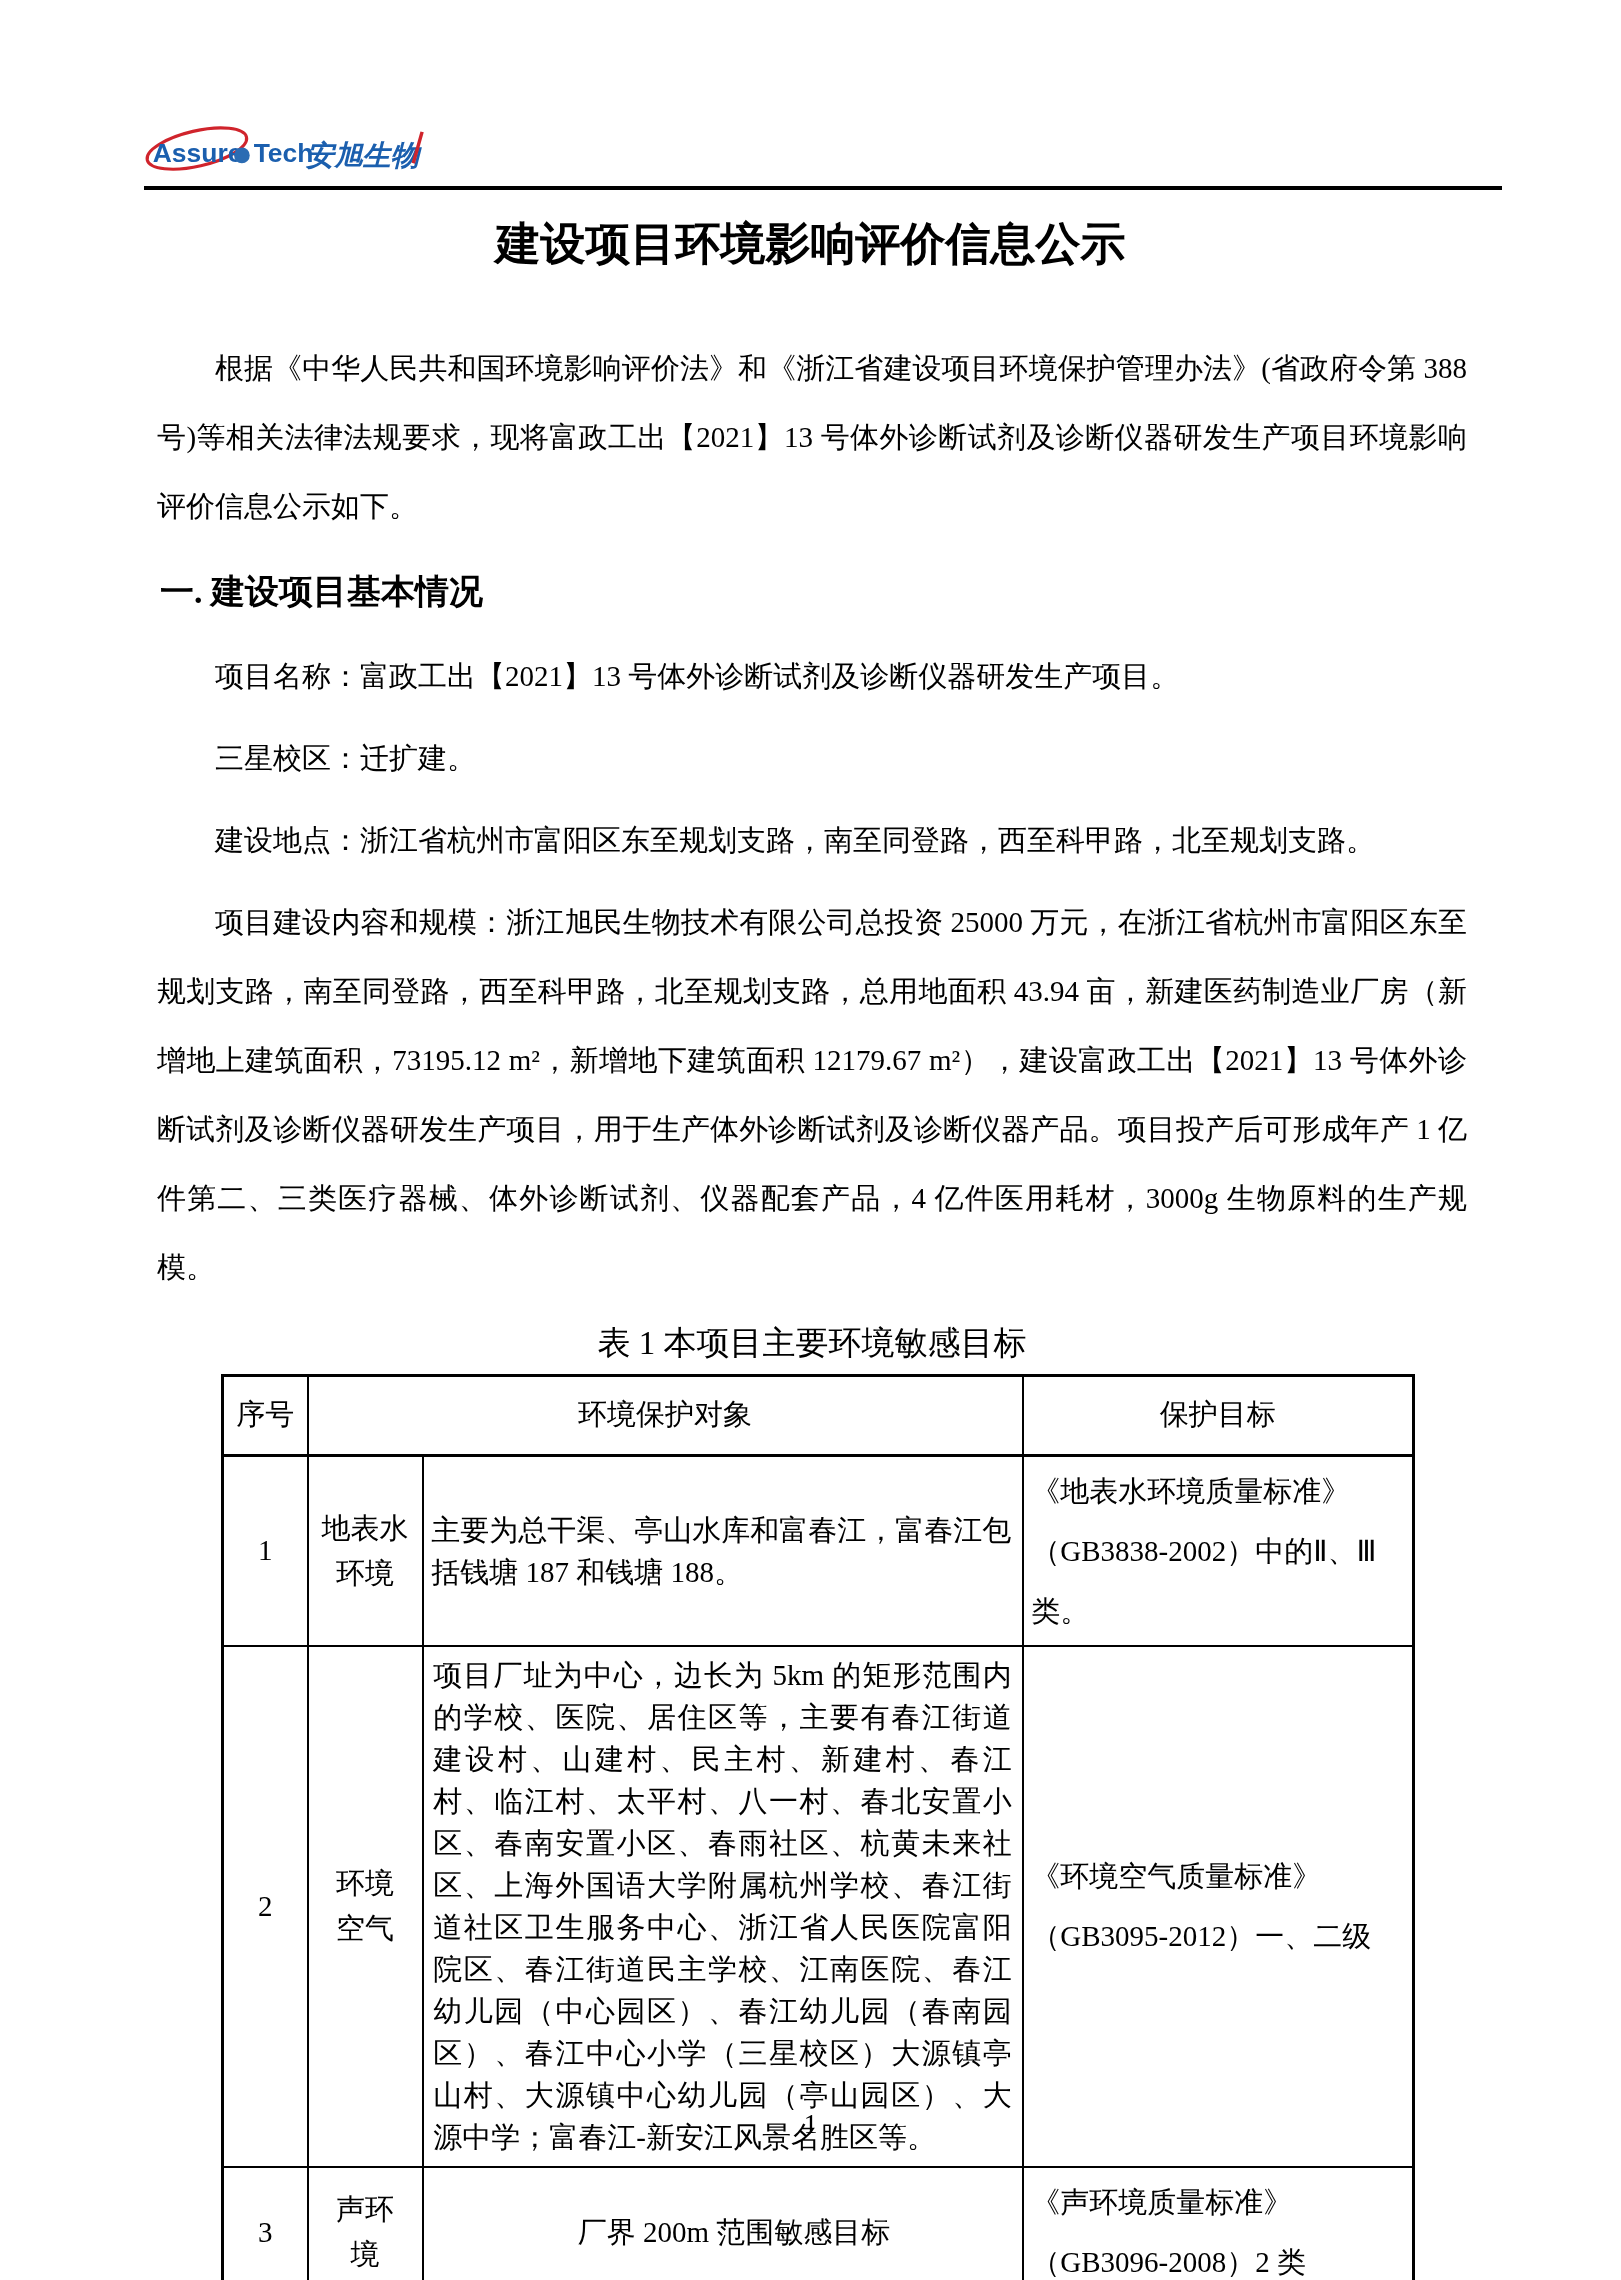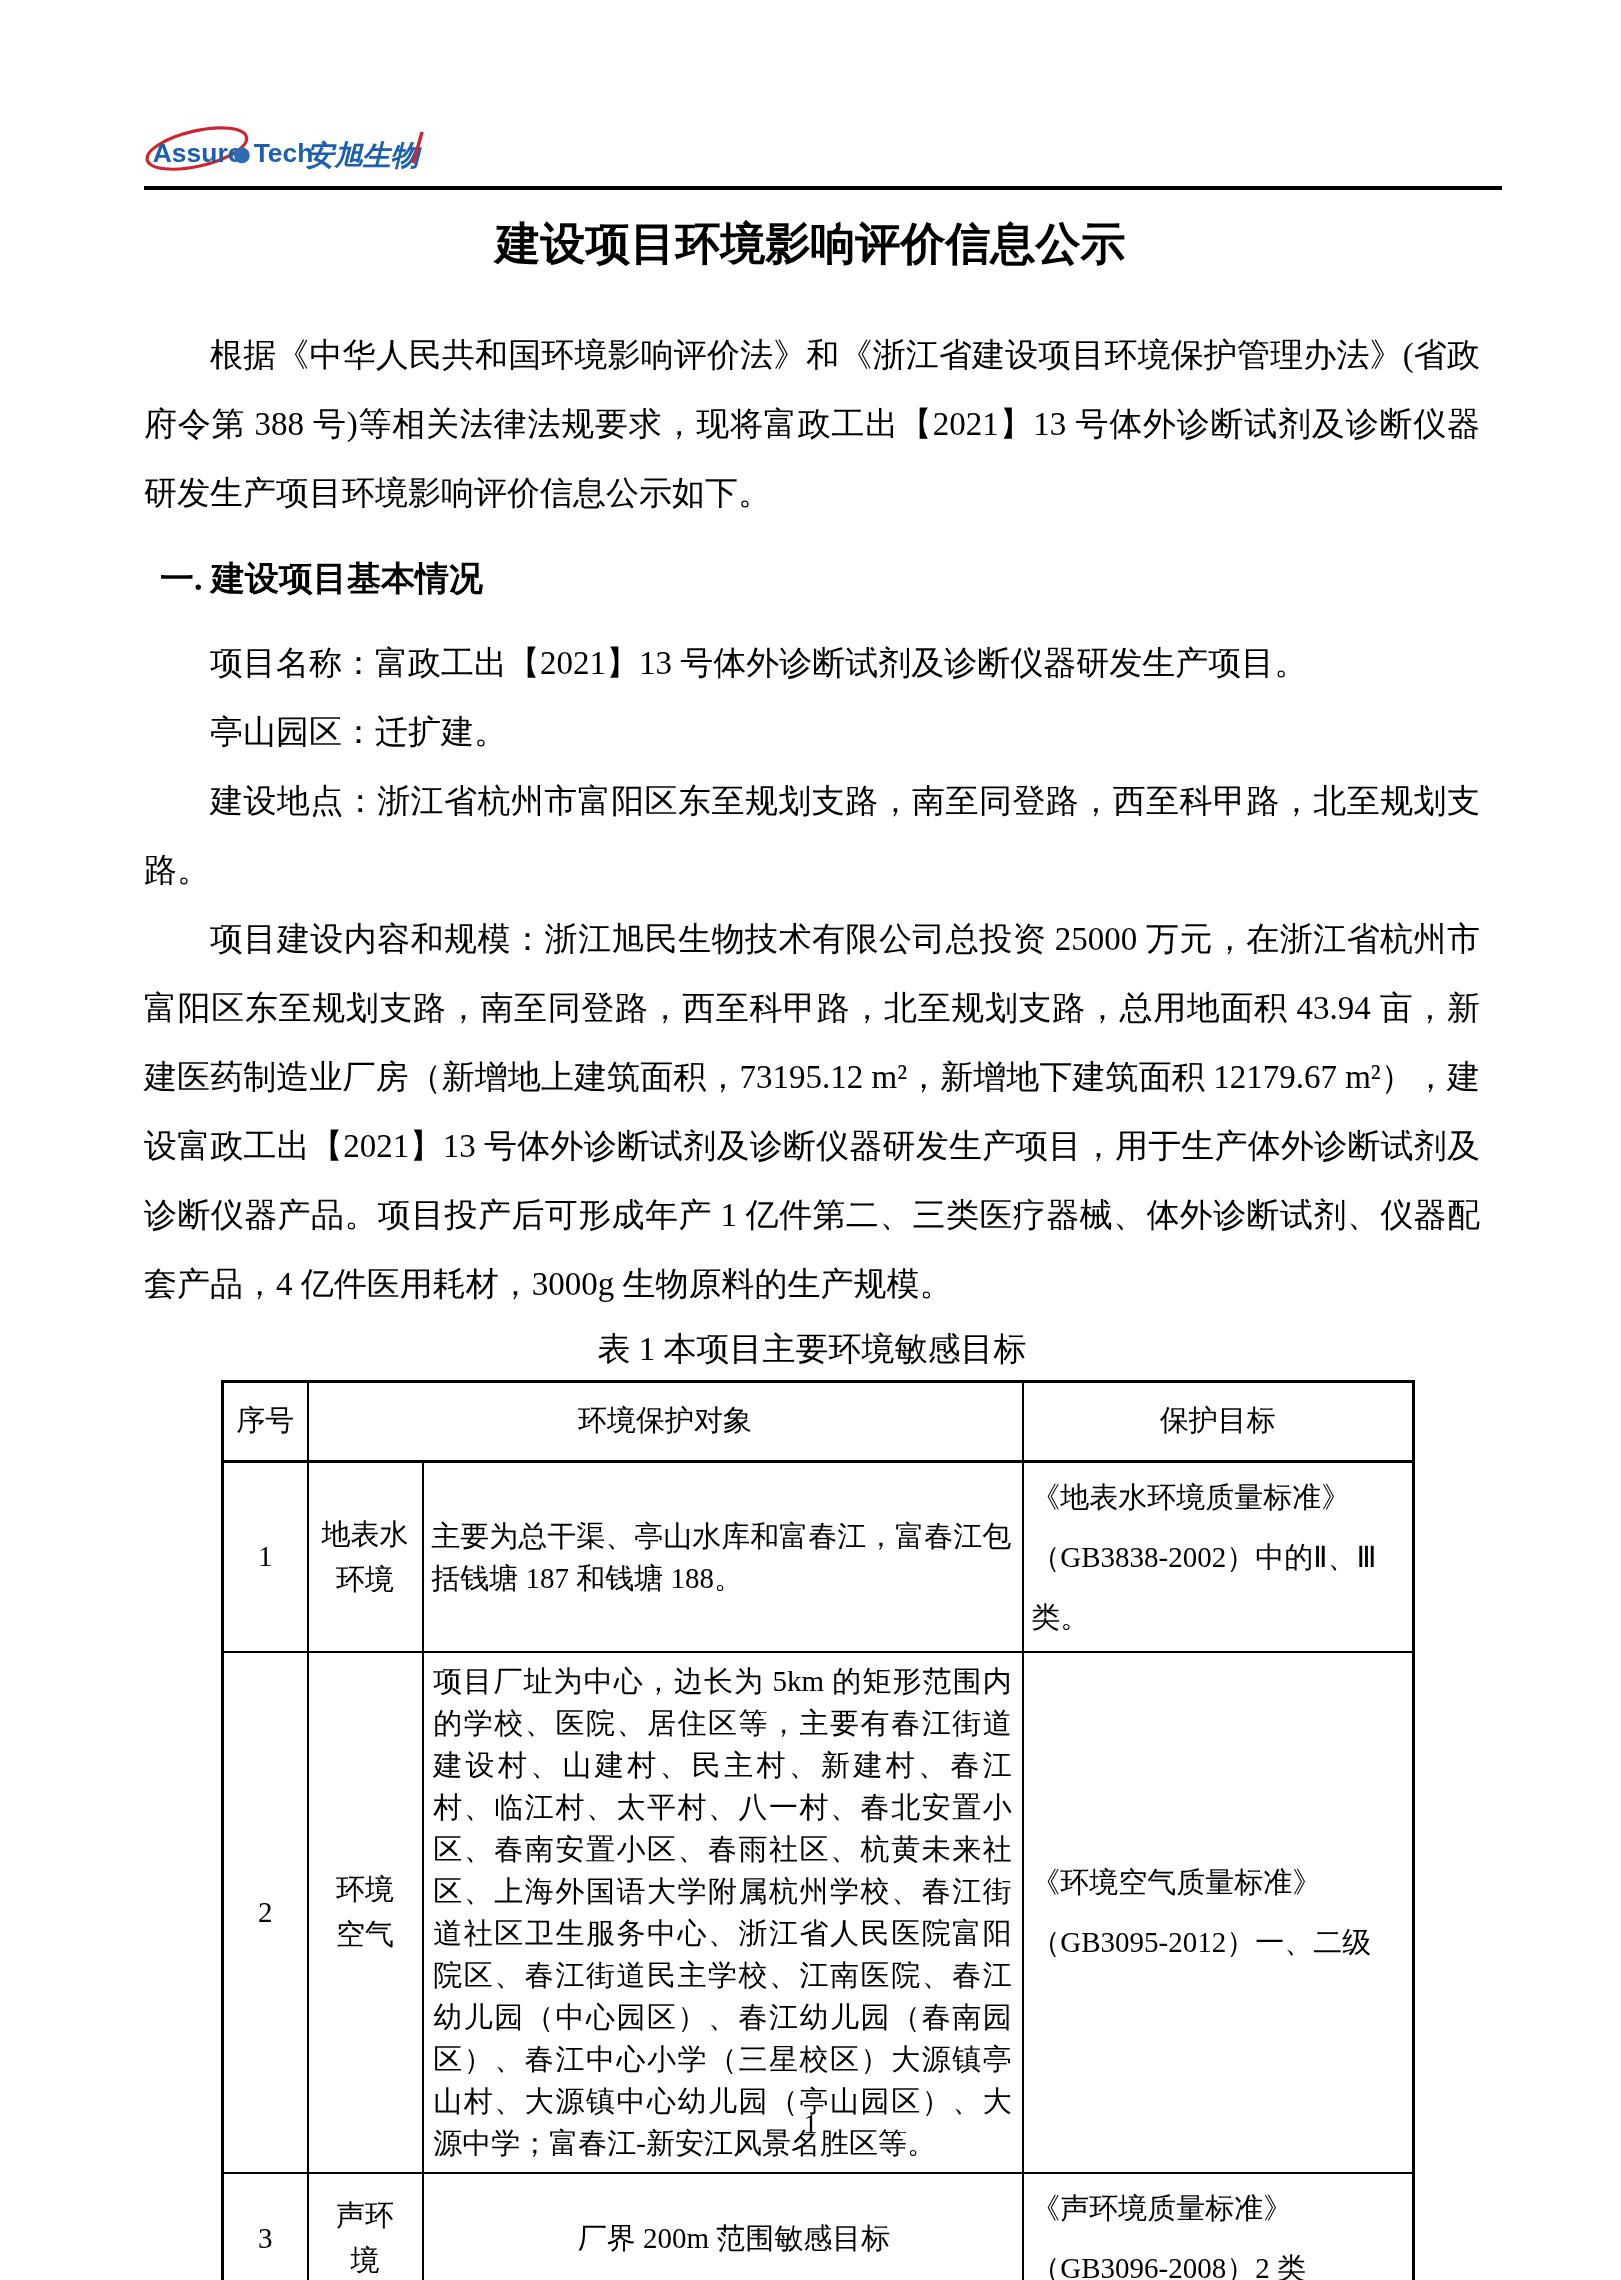--- a/index.html
+++ b/index.html
@@ -12,21 +12,21 @@
     font-family:"Liberation Serif", serif;
     overflow:hidden;
   }
   .logo{position:absolute;left:143px;top:122px;width:284px;height:57px;}
   .rule{position:absolute;left:144px;top:186px;width:1358px;height:0;border-top:4.9px solid #000;}
   .title{
     position:absolute;left:0;top:214px;width:1621px;margin:0;
     text-align:center;font-size:45px;line-height:61px;font-weight:bold;
   }
   .content{position:absolute;left:144px;top:321px;width:1336px;}
-  .para{margin:0;font-size:33px;line-height:69px;text-align:justify;}
+  .para{margin:13px;font-size:29px;line-height:69px;text-align:justify;}
   .indent{text-indent:2em;}
   .heading{margin:16px;font-size:34px;line-height:69px;font-weight:bold;}
   .caption{margin-top:2px;font-size:33px;line-height:57px;text-align:center;font-weight:normal;}
   table.env{
     margin-left:77px;margin-top:2px;
     width:1191px;table-layout:fixed;border-collapse:collapse;
     border:3.9px solid #000;
     font-size:29px;
   }
   col.c1{width:85px;}col.c2{width:115px;}col.c3{width:600px;}col.c4{width:391px;}
@@ -68,21 +68,21 @@
 
   <div class="rule"></div>
 
   <h1 class="title">建设项目环境影响评价信息公示</h1>
 
   <div class="content">
     <p class="para indent">根据《中华人民共和国环境影响评价法》和《浙江省建设项目环境保护管理办法》(省政府令第 388 号)等相关法律法规要求，现将富政工出【2021】13 号体外诊断试剂及诊断仪器研发生产项目环境影响评价信息公示如下。</p>
 
     <h2 class="heading">一. 建设项目基本情况</h2>
     <p class="para indent">项目名称：富政工出【2021】13 号体外诊断试剂及诊断仪器研发生产项目。</p>
-    <p class="para indent">亭山园区：迁扩建。</p>
+    <p class="para indent">三星校区：迁扩建。</p>
     <p class="para indent">建设地点：浙江省杭州市富阳区东至规划支路，南至同登路，西至科甲路，北至规划支路。</p>
     <p class="para indent">项目建设内容和规模：浙江旭民生物技术有限公司总投资 25000 万元，在浙江省杭州市富阳区东至规划支路，南至同登路，西至科甲路，北至规划支路，总用地面积 43.94 亩，新建医药制造业厂房（新增地上建筑面积，73195.12 m²，新增地下建筑面积 12179.67 m²），建设富政工出【2021】13 号体外诊断试剂及诊断仪器研发生产项目，用于生产体外诊断试剂及诊断仪器产品。项目投产后可形成年产 1 亿件第二、三类医疗器械、体外诊断试剂、仪器配套产品，4 亿件医用耗材，3000g 生物原料的生产规模。</p>
 
     <div class="caption">表 1 本项目主要环境敏感目标</div>
 
     <table class="env">
       <colgroup>
           <col class="c1">
           <col class="c2">
           <col class="c3">

